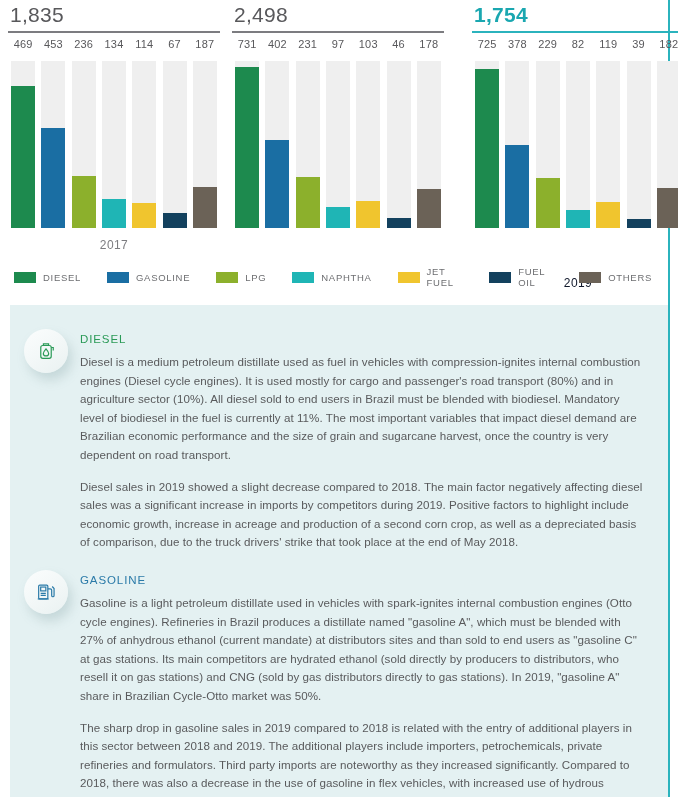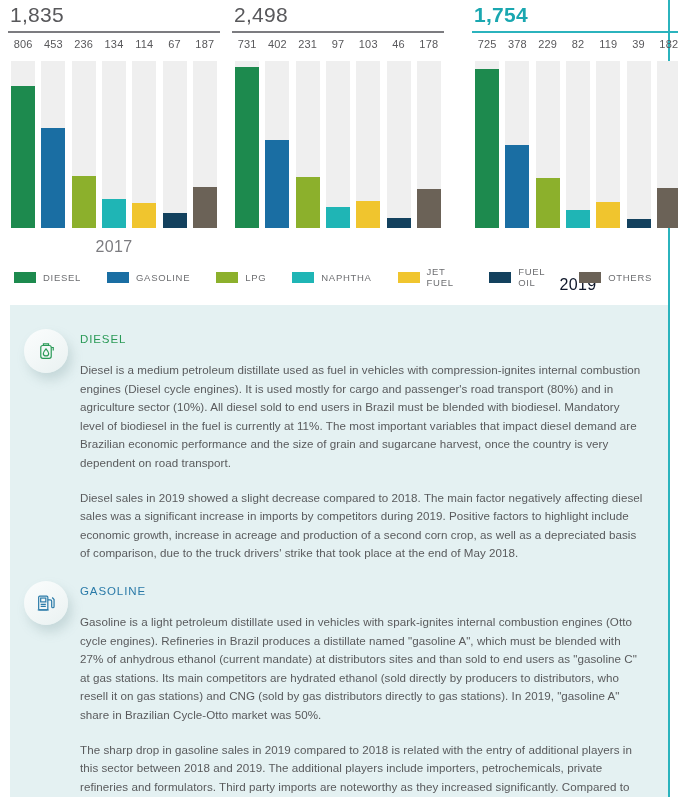--- a/index.html
+++ b/index.html
@@ -91,21 +91,21 @@
     height: 167px;
     background: #efefef;
     display: flex;
     align-items: flex-end;
   }
   .bar-fill {
     width: 100%;
   }
   .group-year {
     text-align: center;
-    font-size: 16px;
+    font-size: 12px;
     color: #7c7c80;
     margin-top: 10px;
     letter-spacing: 0.4px;
   }
   .group.is-current .group-year {
     color: #0f172a;
     font-weight: 400;
     margin-top: 48px;
   }
 
@@ -170,40 +170,40 @@
   .section-title {
     font-size: 11.5px;
     letter-spacing: 0.9px;
     margin: 0 0 3px 0;
     font-weight: 400;
   }
   .title-diesel { color: #2a9a57; }
   .title-gasoline { color: #2a7aa8; }
 
   .section p {
-    margin: 16px 0 13px 0;
+    margin: 8px 0 13px 0;
     font-size: 11.6px;
     line-height: 18.6px;
     color: #595a5c;
     letter-spacing: 0.05px;
   }
   .section p:last-child { margin-bottom: 0; }
 </style>
 </head>
 <body>
 
 <div id="right-rule"></div>
 
 <div id="chart">
     <div class="group" style="left: 8px; width: 212px;">
       <div class="group-total">1,835</div>
       <div class="group-rule"></div>
       <div class="bars">
         <div class="bar-col" style="width: 30.2857px;">
-          <div class="bar-value">806</div>
+          <div class="bar-value">469</div>
           <div class="bar-track">
             <div class="bar-fill" style="height: 142px; background: rgb(29, 138, 78);"></div>
           </div>
         </div>
         <div class="bar-col" style="width: 30.2857px;">
           <div class="bar-value">453</div>
           <div class="bar-track">
             <div class="bar-fill" style="height: 100px; background: rgb(26, 110, 163);"></div>
           </div>
         </div>

